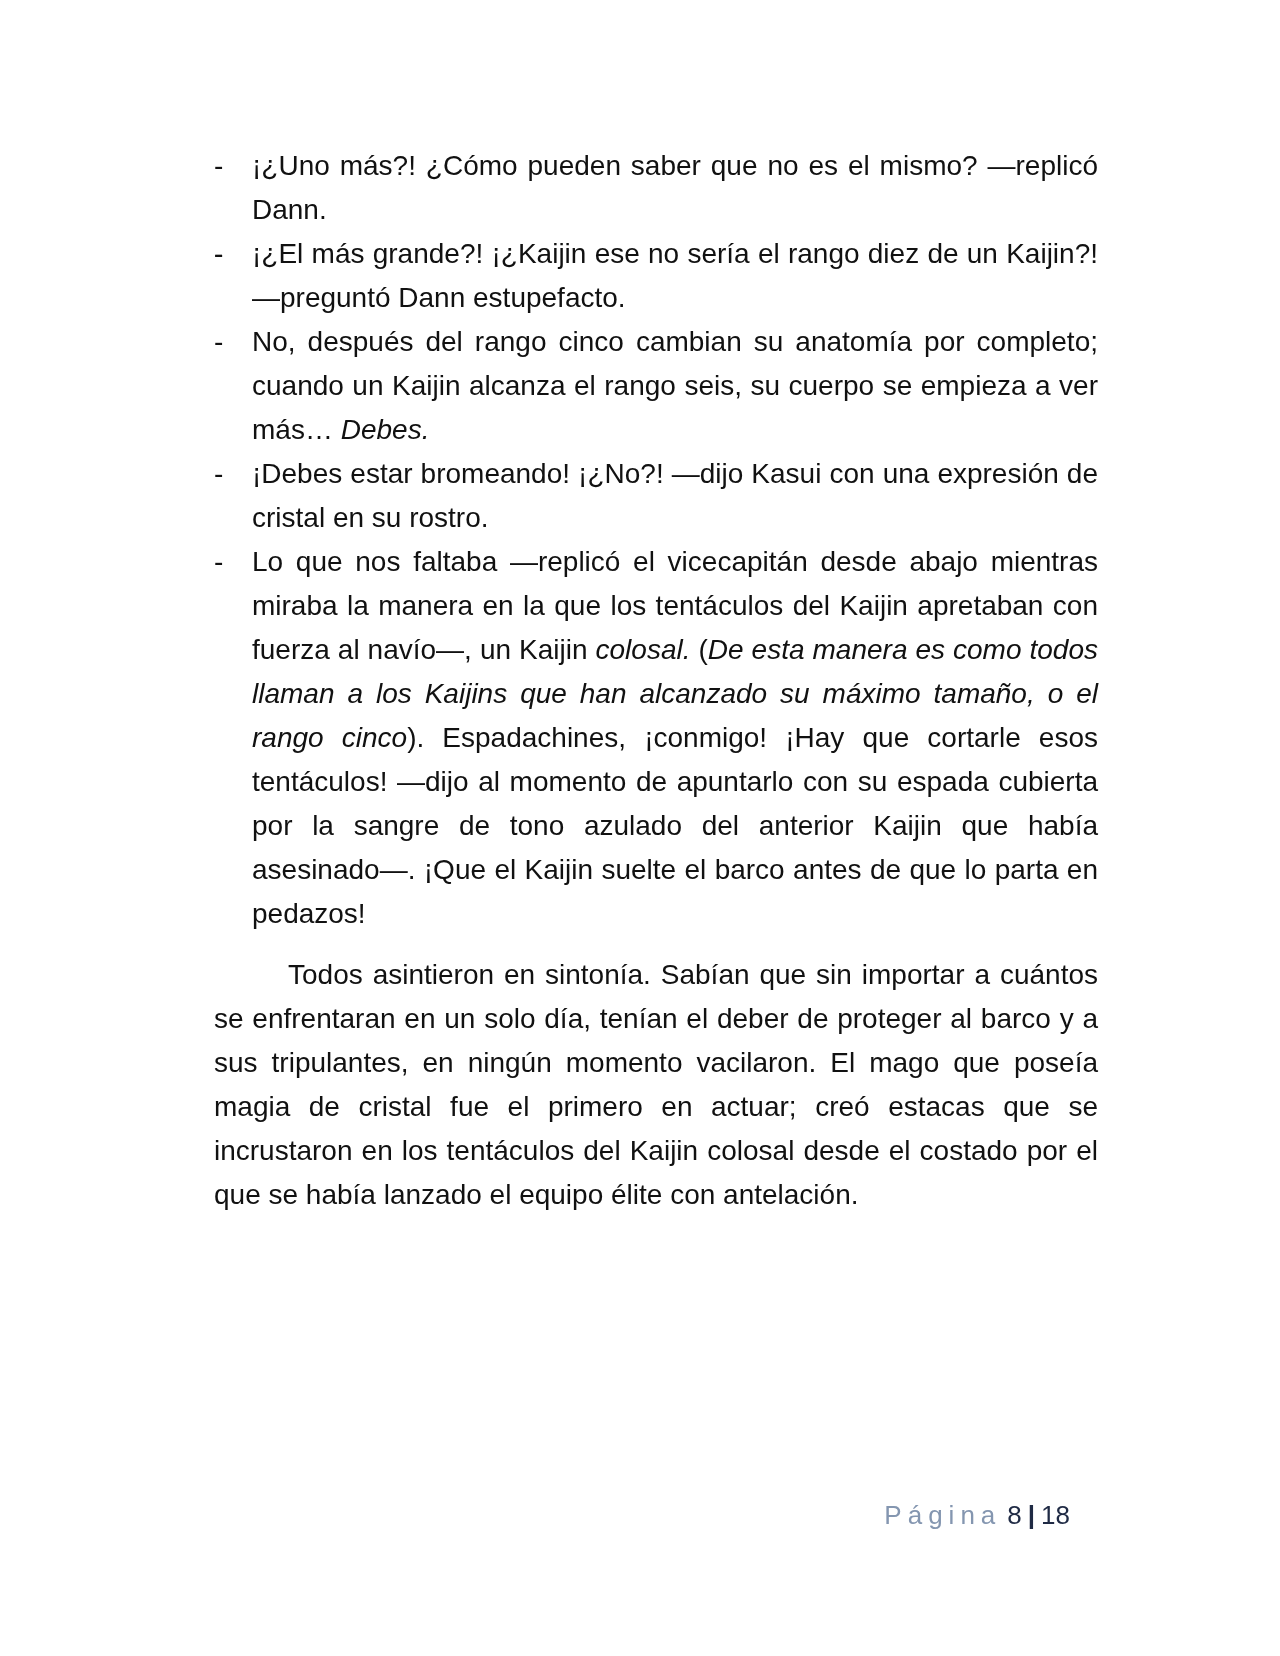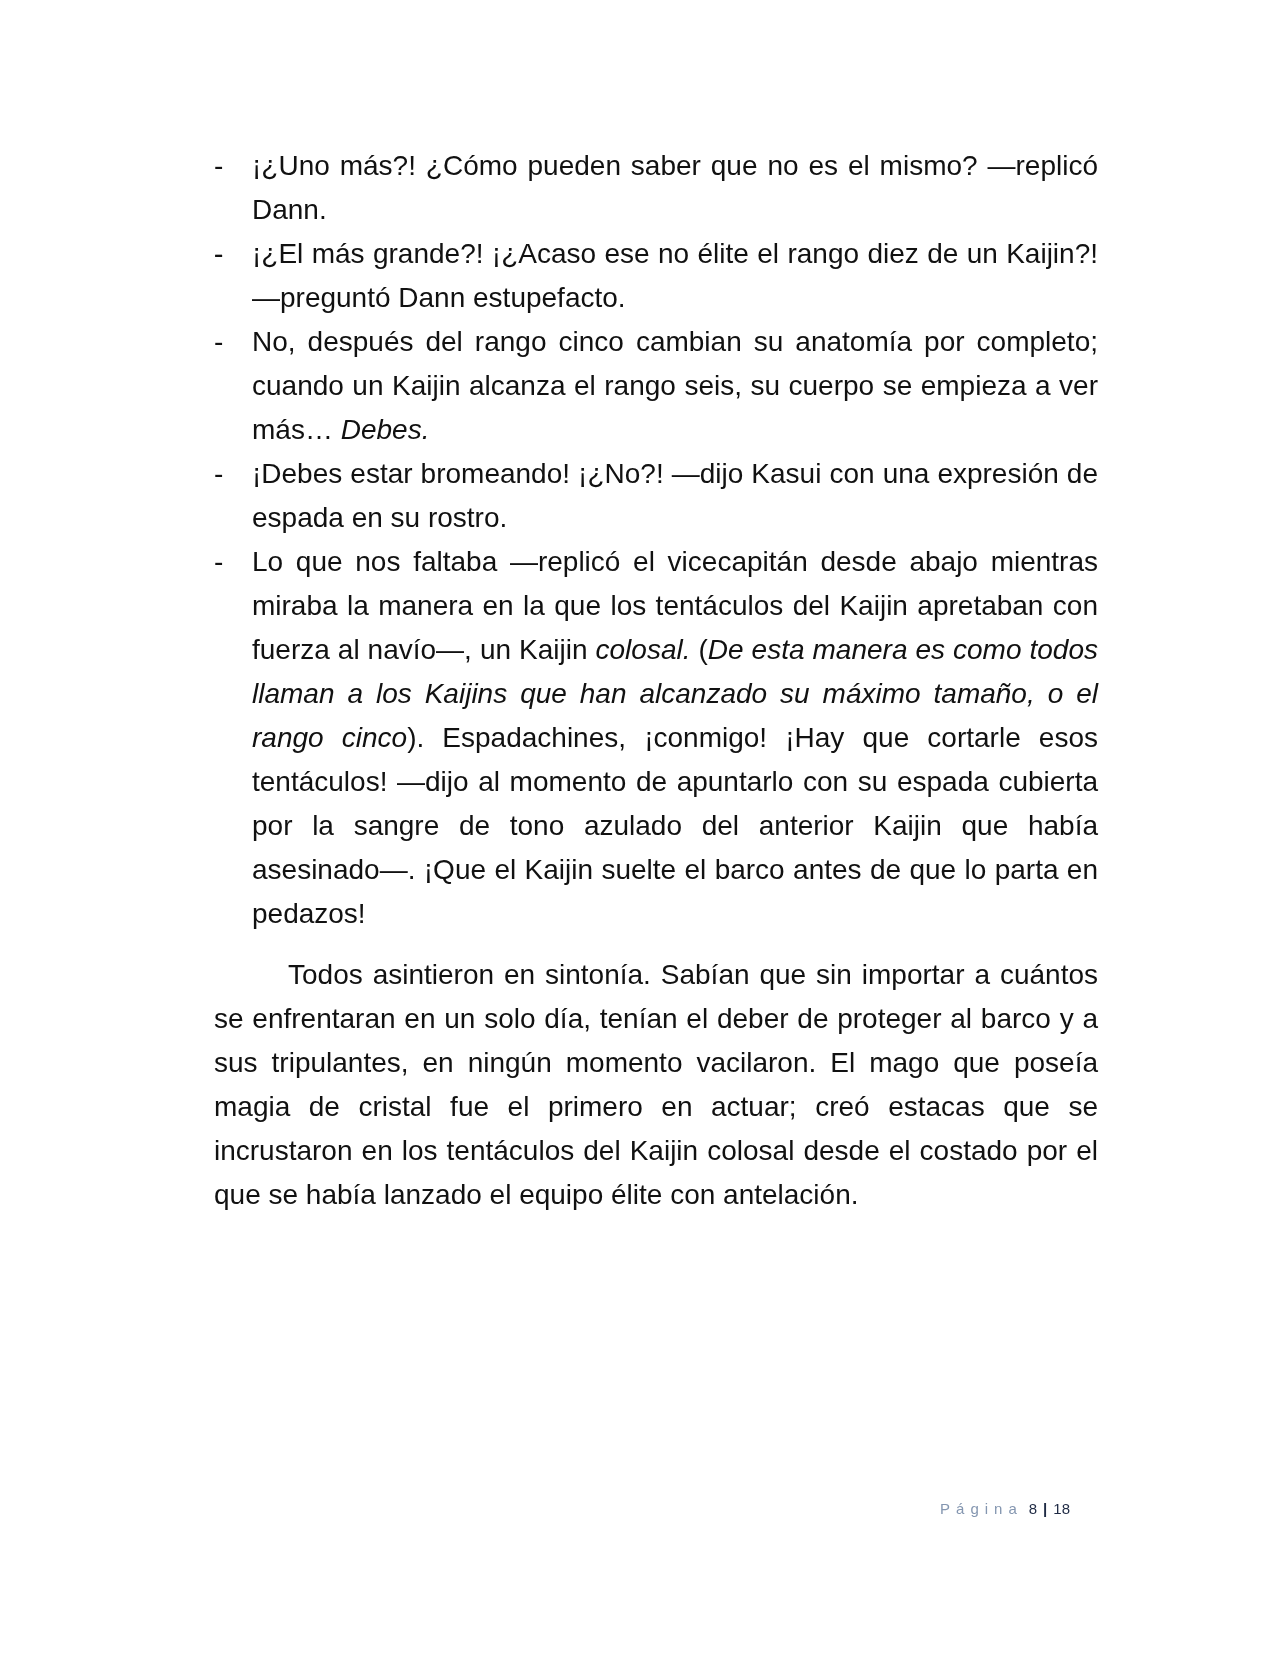--- a/index.html
+++ b/index.html
@@ -52,21 +52,21 @@
       margin: 17px 0 0 0;
       text-indent: 74px;
       text-align: justify;
       text-align-last: left;
     }
     em { font-style: italic; }
     .footer {
       position: absolute;
       top: 1500px;
       right: 210px;
-      font-size: 15px;
+      font-size: 26px;
       letter-spacing: 0;
       white-space: nowrap;
     }
     .footer .pg-word {
       color: #8496b0;
       letter-spacing: 6px;
       margin-right: 6px;
     }
     .footer .pg-num {
       color: #1f2a44;
@@ -88,29 +88,29 @@
     <ul class="dialogue-list">
       <li class="dialogue-item">
         <span class="dialogue-dash">-</span>
         <span>¡¿Uno más?! ¿Cómo pueden saber que no es el mismo? —replicó Dann.</span>
       </li>
       <li class="dialogue-item">
         <span class="dialogue-dash">-</span>
       </li>
       <li class="dialogue-item">
         <span class="dialogue-dash">-</span>
-        <span>¡¿El más grande?! ¡¿Acaso ese no élite el rango diez de un Kaijin?! —preguntó Dann estupefacto.</span>
+        <span>¡¿El más grande?! ¡¿Kaijin ese no sería el rango diez de un Kaijin?! —preguntó Dann estupefacto.</span>
       </li>
       <li class="dialogue-item">
         <span class="dialogue-dash">-</span>
         <span>No, después del rango cinco cambian su anatomía por completo; cuando un Kaijin alcanza el rango seis, su cuerpo se empieza a ver más… </span><em>Debes.</em>
       </li>
       <li class="dialogue-item">
         <span class="dialogue-dash">-</span>
-        <span>¡Debes estar bromeando! ¡¿No?! —dijo Kasui con una expresión de espada en su rostro.</span>
+        <span>¡Debes estar bromeando! ¡¿No?! —dijo Kasui con una expresión de cristal en su rostro.</span>
       </li>
       <li class="dialogue-item">
         <span class="dialogue-dash">-</span>
         <span>Lo que nos faltaba —replicó el vicecapitán desde abajo mientras miraba la manera en la que los tentáculos del Kaijin apretaban con fuerza al navío—, un Kaijin </span><em>colosal.</em><span> (</span><em>De esta manera es como todos llaman a los Kaijins que han alcanzado su máximo tamaño, o el rango cinco</em><span>). Espadachines, ¡conmigo! ¡Hay que cortarle esos tentáculos! —dijo al momento de apuntarlo con su espada cubierta por la sangre de tono azulado del anterior Kaijin que había asesinado—. ¡Que el Kaijin suelte el barco antes de que lo parta en pedazos!</span>
       </li>
     </ul>
     <p class="para">Todos asintieron en sintonía. Sabían que sin importar a cuántos se enfrentaran en un solo día, tenían el deber de proteger al barco y a sus tripulantes, en ningún momento vacilaron. El mago que poseía magia de cristal fue el primero en actuar; creó estacas que se incrustaron en los tentáculos del Kaijin colosal desde el costado por el que se había lanzado el equipo élite con antelación.</p>
   </div>
 
   <div class="footer">

